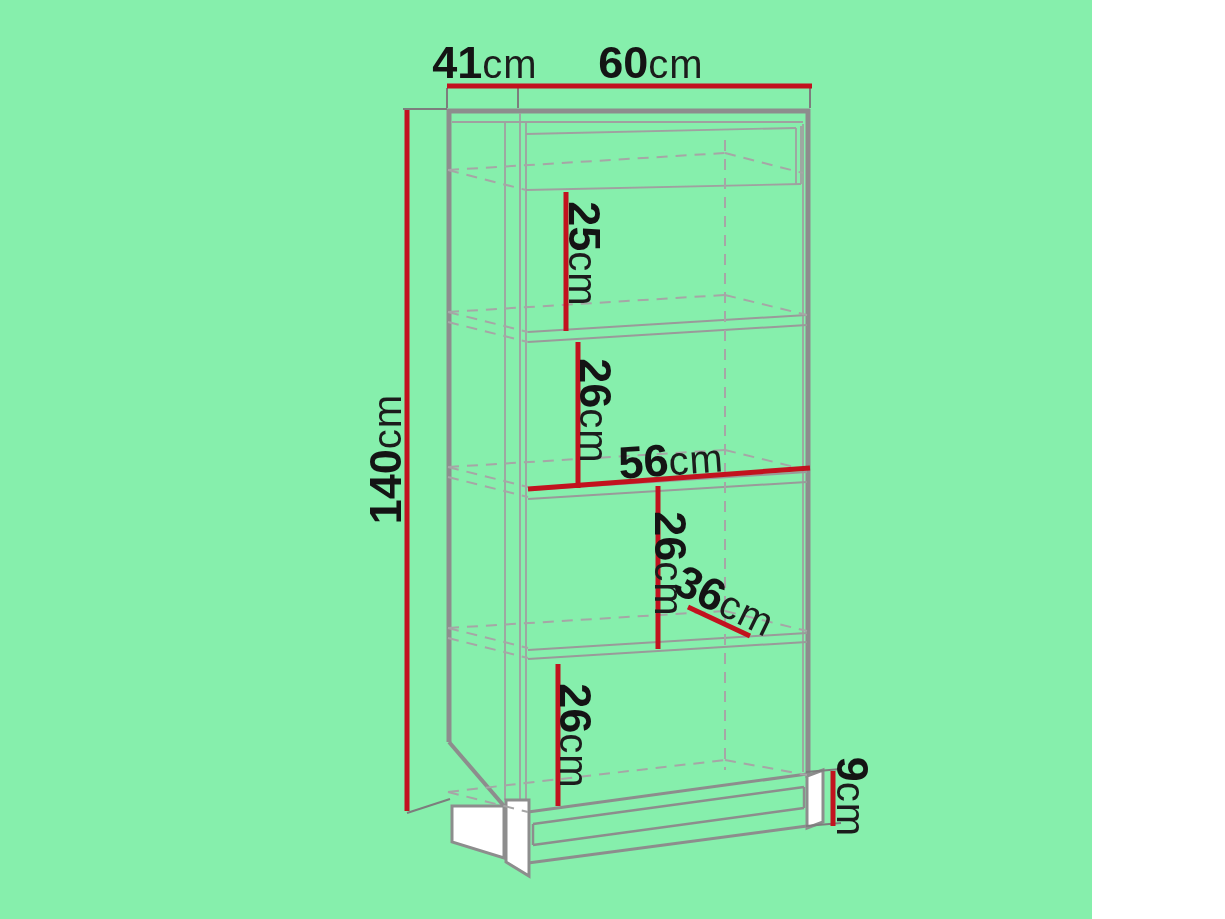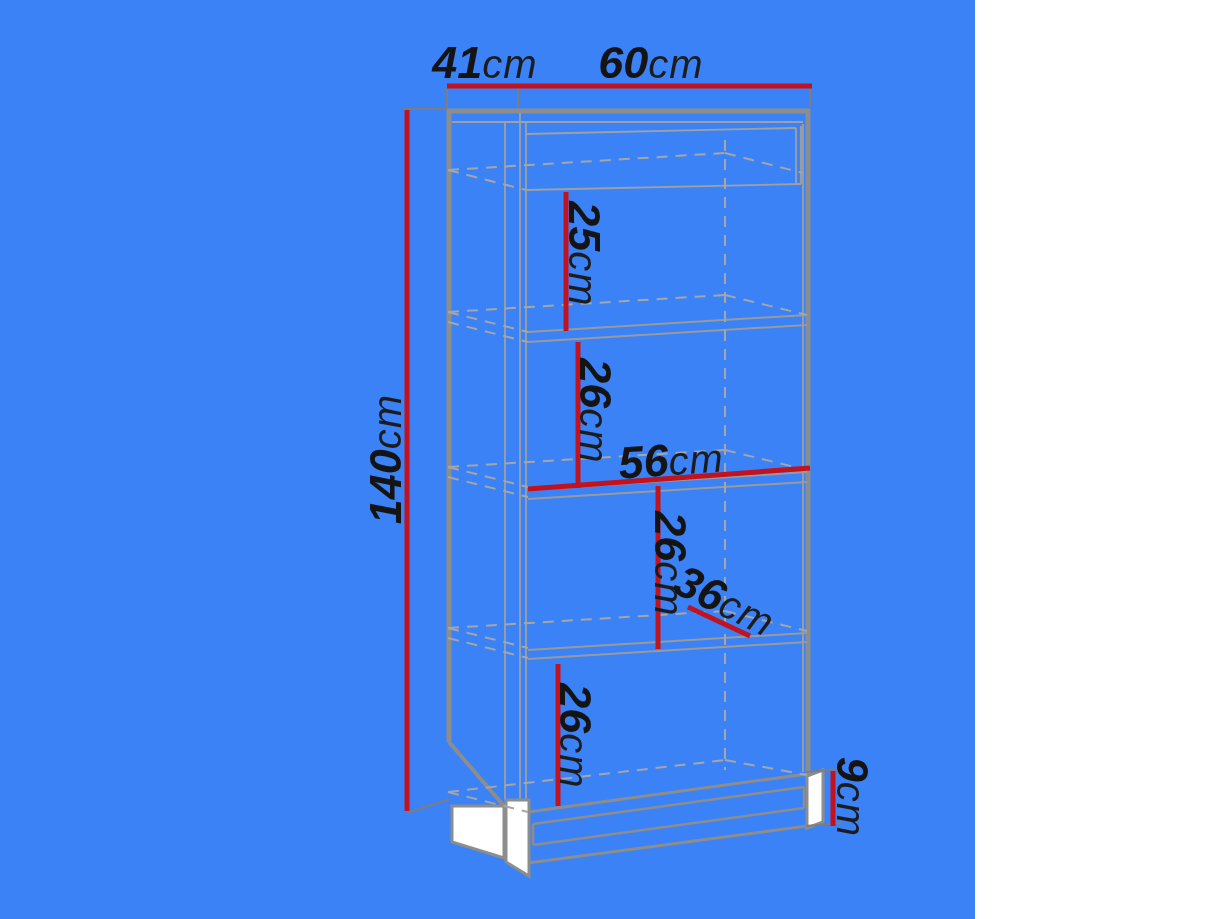--- a/index.html
+++ b/index.html
@@ -1,16 +1,16 @@
 <!DOCTYPE html>
 <html><head>
 <meta charset="utf-8">
 <style>
   html,body{margin:0;padding:0;background:#ffffff;}
-  .stage{width:975px;height:919px;position:relative;background:#3b82f6;overflow:hidden;font-style:italic;}
+  .stage{width:1092px;height:919px;position:relative;background:#86efac;overflow:hidden;}
   svg{display:block;}
   text{font-family:"Liberation Sans", sans-serif; fill:#141414;}
   .num{font-weight:bold;font-size:45px;}
   .unit{font-weight:400;font-size:40px;letter-spacing:1px;fill:#1c1c1c;}
   .struct{stroke:#8d8d8d;fill:none;}
   .thin{stroke:#a0a0a0;stroke-width:1.8;fill:none;}
   .shelf{stroke:#9a9a9a;stroke-width:2;fill:none;}
   .dash{stroke:#a6a6a6;stroke-width:2;fill:none;stroke-dasharray:11 8;}
   .red{stroke:#c2121e;stroke-width:5;fill:none;}
   .tick{stroke:#7d7d7d;stroke-width:2;fill:none;}

